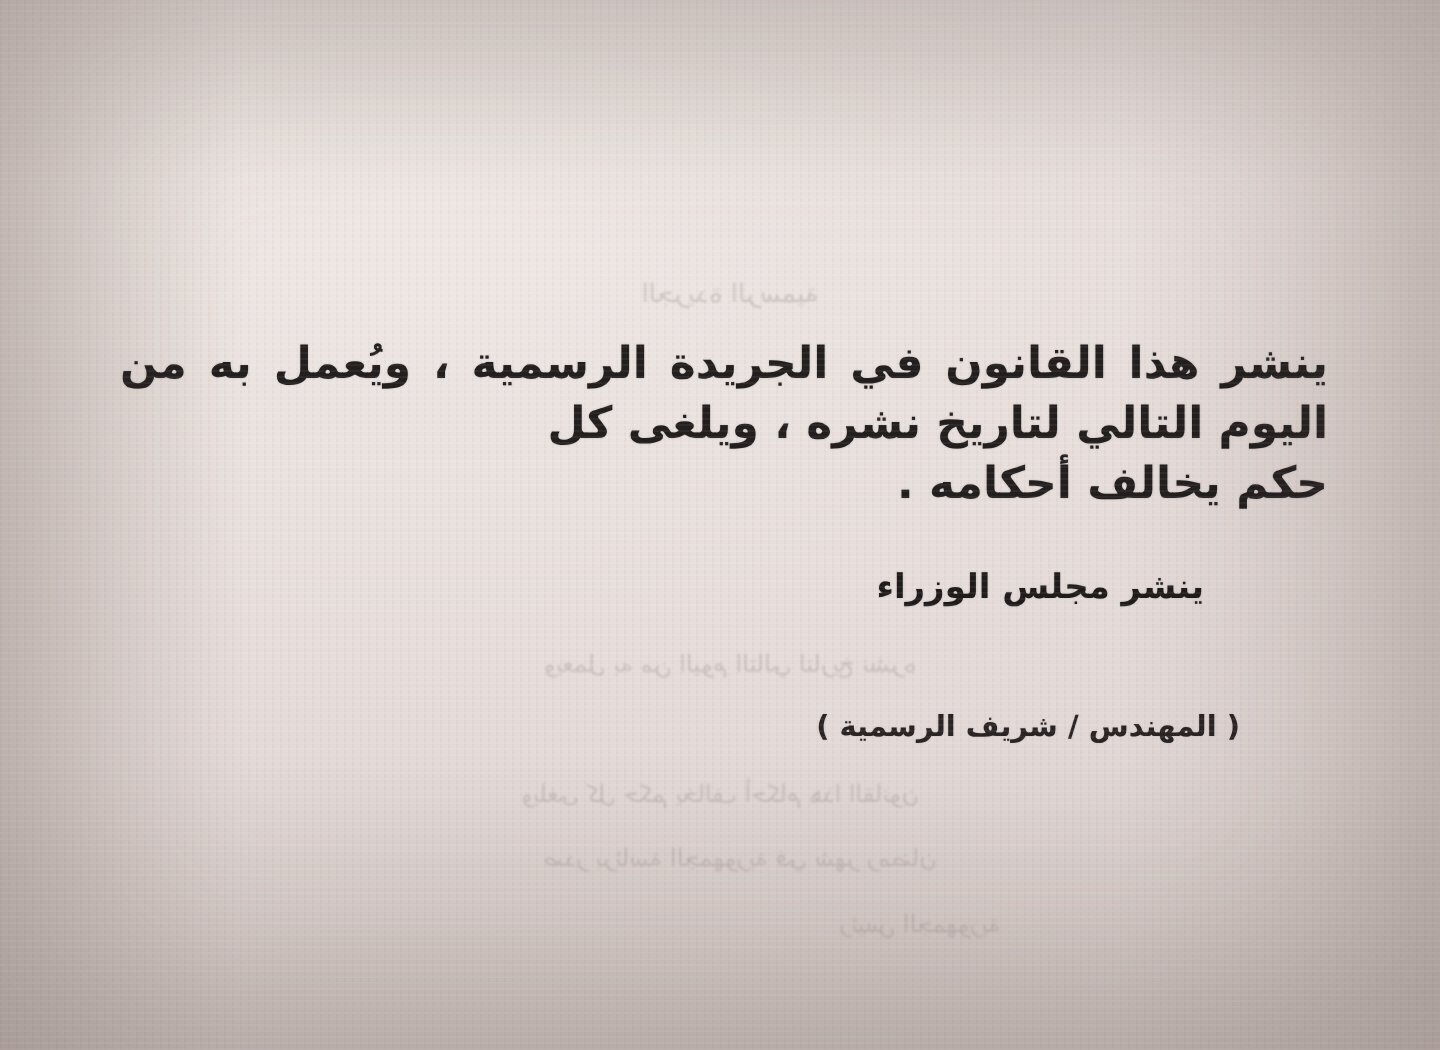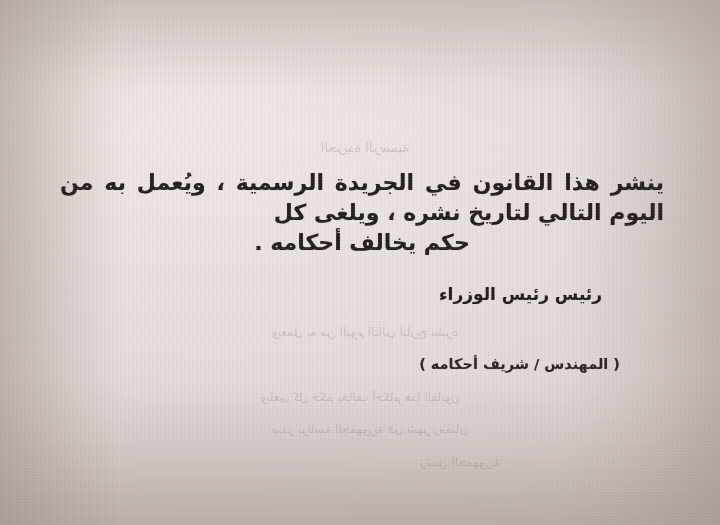--- a/index.html
+++ b/index.html
@@ -88,21 +88,21 @@
     text-align: justify;
     color: #241f1f;
     font-size: 22px;
     line-height: 30px;
     font-weight: 700;
     font-family: "DejaVu Sans", sans-serif;
     text-shadow: 0 0 1px rgba(40,35,35,0.25);
   }
   .body-text .line2 {
     display: block;
-    text-align: center;
+    text-align: right;
   }
 
   .signature-title {
     position: absolute;
     top: 284px;
     right: 118px;
     color: #201c1c;
     font-size: 17px;
     font-weight: 700;
     letter-spacing: 0.5px;
@@ -145,18 +145,18 @@
   <div class="bleed bleed-2">ويعمل به من اليوم التالي لتاريخ نشره</div>
   <div class="bleed bleed-3">ويلغى كل حكم يخالف أحكام هذا القانون</div>
   <div class="bleed bleed-4">صدر برئاسة الجمهورية في شهر رمضان</div>
   <div class="bleed bleed-5">رئيس الجمهورية</div>
 
   <div class="body-text">
     <span>ينشر هذا القانون في الجريدة الرسمية ، ويُعمل به من اليوم التالي لتاريخ نشره ، ويلغى كل</span>
     <span class="line2">حكم يخالف أحكامه .</span>
   </div>
 
-  <div class="signature-title">رئيس رئيس الوزراء</div>
-  <div class="signature-name">( المهندس / شريف أحكامه )</div>
+  <div class="signature-title">ينشر مجلس الوزراء</div>
+  <div class="signature-name">( المهندس / شريف الرسمية )</div>
 
   <div class="grain"></div>
   <div class="vignette"></div>
 </div>
 
 </body></html>

